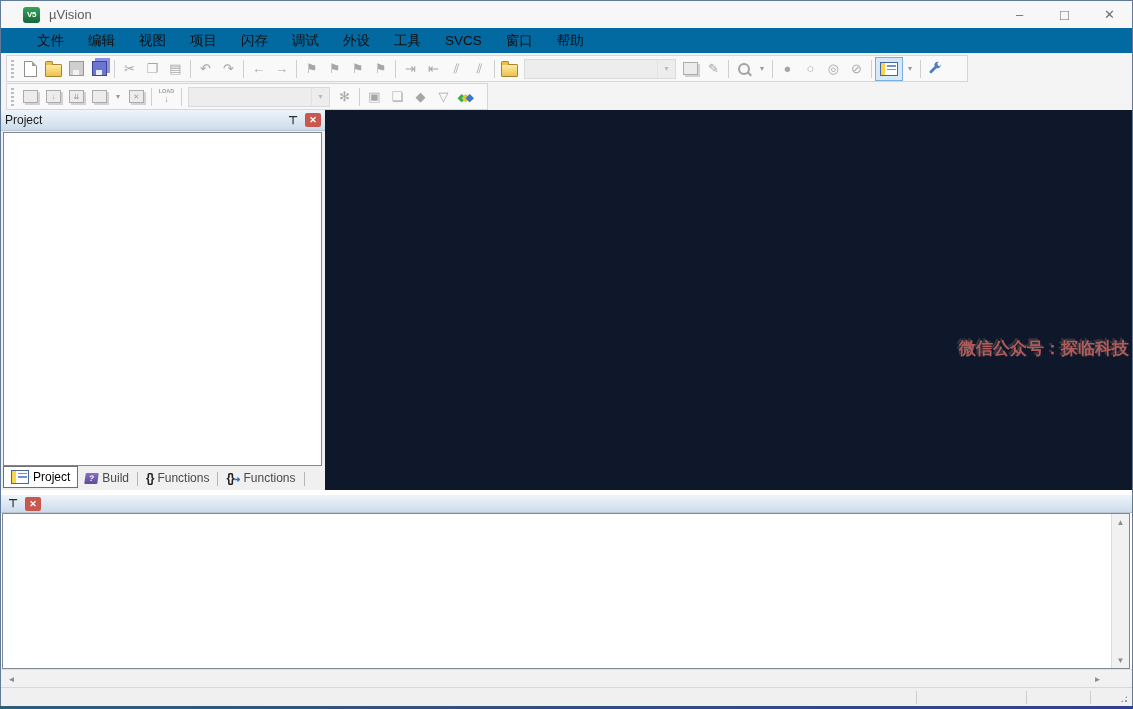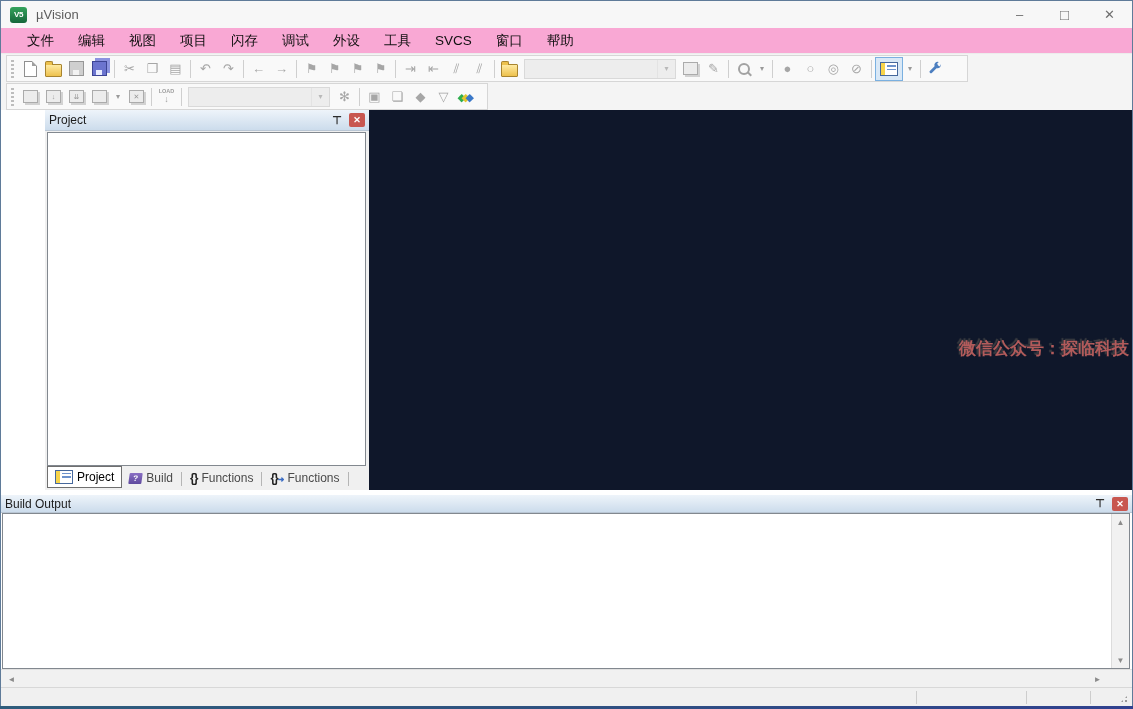--- a/index.html
+++ b/index.html
@@ -2,32 +2,32 @@
 <html><head>
 <meta charset="utf-8">
 <style>
   html,body{margin:0;padding:0;background:#c9c9c9;font-family:"Liberation Sans",sans-serif;}
   .window{position:relative;width:1133px;height:709px;background:#ffffff;overflow:hidden;
           box-shadow:inset 0 0 0 1px #5f7b99;}
 
   
   .titlebar{position:absolute;left:1px;top:1px;right:1px;height:27px;background:#f7f7f7;
             display:flex;align-items:center;}
-  .app-icon{width:17px;height:16px;margin-left:9px;border-radius:3px;color:#fff;
+  .app-icon{width:17px;height:16px;margin-left:22px;border-radius:3px;color:#fff;
             background:linear-gradient(#35a35c,#15663a);font-size:8px;font-weight:bold;
             display:flex;align-items:center;justify-content:center;letter-spacing:-.5px;}
   .title-text{margin-left:9px;font-size:13px;color:#5c5c5c;}
   .caption{margin-left:auto;display:flex;height:100%;}
   .cap-btn{width:45px;height:100%;display:flex;align-items:center;justify-content:center;
            color:#6e6e6e;font-size:13px;}
   .cap-btn.max{font-size:15px;}
 
   
-  .menubar{position:absolute;left:1px;top:28px;right:1px;height:26px;background:#f9a8d4;
-           display:flex;align-items:center;padding-left:14px;border-bottom:1px solid #ececec;box-sizing:border-box;}
+  .menubar{position:absolute;left:1px;top:28px;right:1px;height:26px;background:#0369a1;
+           display:flex;align-items:center;padding-left:24px;border-bottom:1px solid #ececec;box-sizing:border-box;}
   .menu-item{padding:3px 12px;font-size:13.5px;color:#101010;white-space:nowrap;}
 
   
   .toolbar-zone{position:absolute;left:1px;top:54px;right:1px;height:56px;background:#f4f4f4;}
   .tb{position:absolute;height:27px;border:1px solid #d6d6d6;background:#f9f9f9;
       display:flex;align-items:center;padding:0 3px;box-sizing:border-box;}
   .tb1{left:5px;top:1px;width:962px;}
   .tb2{left:5px;top:29px;width:482px;}
   .grip{width:3px;height:18px;margin:0 5px 0 1px;background:repeating-linear-gradient(#bdbdbd 0 2px,transparent 2px 4px);}
   .tbtn{min-width:23px;height:22px;display:flex;align-items:center;justify-content:center;
@@ -69,21 +69,21 @@
   .i-winview::after{content:"";position:absolute;left:6px;right:1px;top:2px;height:7px;
                     background:repeating-linear-gradient(#6d92cc 0 1.5px,transparent 1.5px 3.5px);}
   .tbtn.active-box{border:1px solid #7ab0e0;background:#d9e8f6;min-width:26px;}
   .i-pack{position:relative;width:18px;height:14px;}
   .i-pack span{position:absolute;font-size:11px;line-height:14px;}
   .i-pack .p1{left:0;color:#2fae4e;}
   .i-pack .p2{left:4px;color:#e3c52f;}
   .i-pack .p3{left:8px;color:#3a78c8;}
 
   
-  .main{position:absolute;left:1px;top:110px;right:1px;height:380px;background:#f0f0f0;margin-left:44px;}
+  .main{position:absolute;left:1px;top:110px;right:1px;height:380px;background:#f0f0f0;}
   .project-panel{position:absolute;left:0;top:0;width:324px;height:100%;background:#f0f0f0;}
   .panel-header{height:21px;background:linear-gradient(#eef4fa,#ccdcec);display:flex;align-items:center;
                 padding:0 4px;border-bottom:1px solid #b9c6d4;box-sizing:border-box;}
   .panel-title{font-size:12px;color:#1c1c1c;flex:1;}
   .pin-btn{width:16px;text-align:center;color:#2c2c2c;font-size:11px;font-weight:bold;}
   .close-btn{width:16px;height:14px;margin-left:4px;background:#c85750;border-radius:2px;color:#fff;
              font-size:9px;font-weight:bold;display:flex;align-items:center;justify-content:center;}
   .tree-area{position:absolute;left:2px;right:3px;top:22px;bottom:24px;background:#fff;border:1px solid #82888f;}
   .panel-tabs{position:absolute;left:0;bottom:0;height:24px;width:330px;display:flex;align-items:flex-end;
               padding:0 0 2px 2px;box-sizing:border-box;}
@@ -372,21 +372,20 @@
     </div>
 
     <div class="editor-area">
       <div class="watermark">
         <div>微信公众号：探临科技</div>
       </div>
     </div>
   </div>
 
   <div class="build-header">
-    <span class="build-title">Build Output</span>
     <span class="pin-btn">⊤</span>
     <span class="close-btn">
         <span>✕</span>
       </span>
   </div>
   <div class="build-body">
     <div class="vscroll">
       <div class="vs-arrow vs-up">
           <span>▲</span>
         </div>

